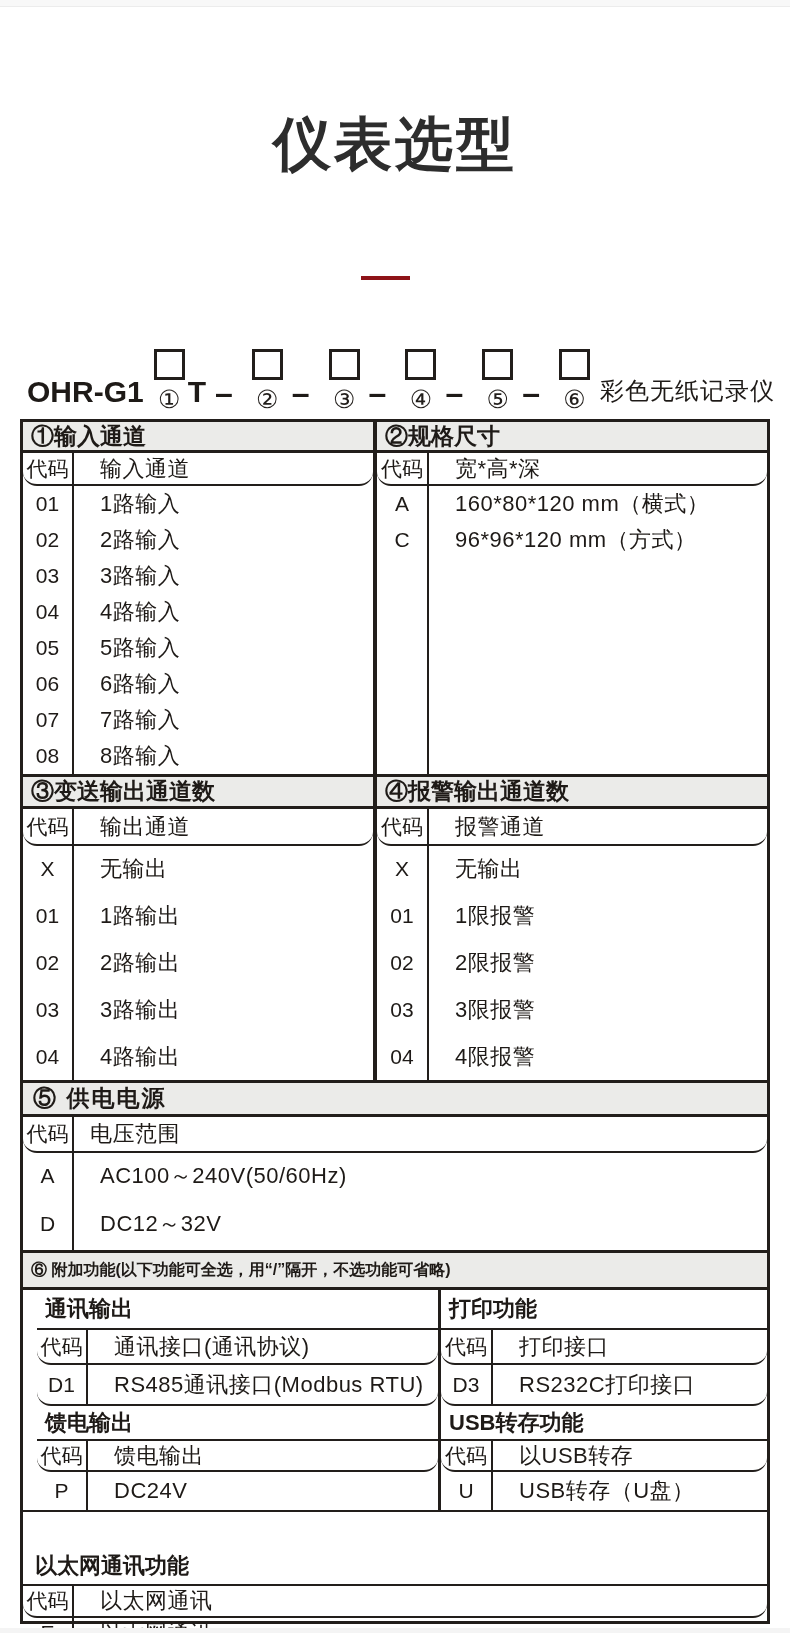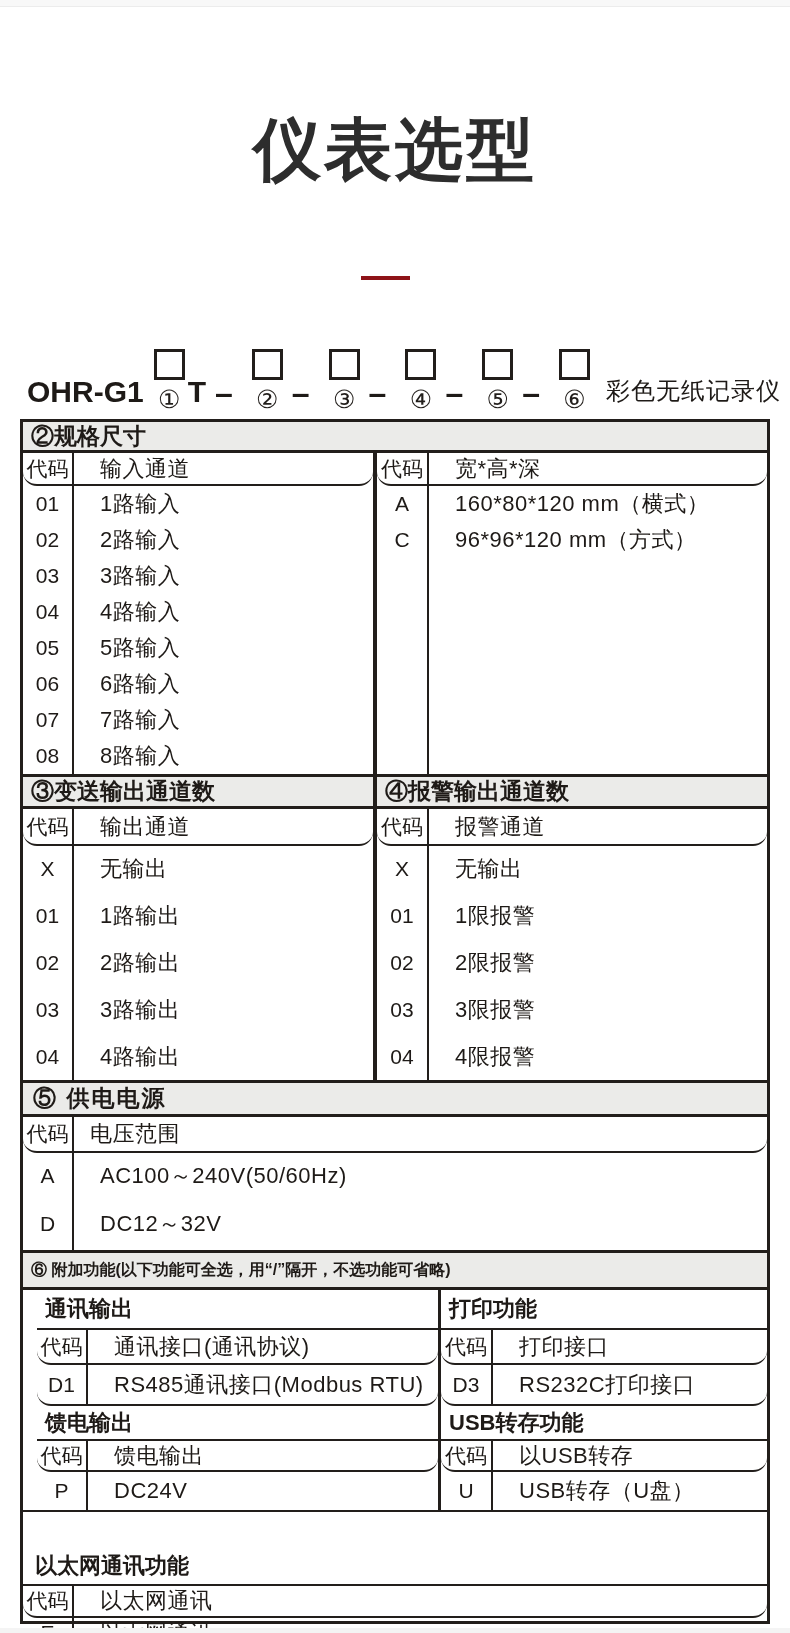--- a/index.html
+++ b/index.html
@@ -8,33 +8,33 @@
   body{
     width:790px; height:1633px; position:relative; overflow:hidden;
     font-family:"Liberation Sans", sans-serif; color:var(--ink);
   }
   .top-strip{ position:absolute; top:0; left:0; width:790px; height:7px;
     background:#f8f8f8; border-bottom:1px solid #ececec; }
   .bottom-strip{ position:absolute; bottom:0; left:0; width:790px; height:5px; background:#f4f4f4; }
 
   .page-title{
     position:absolute; top:112px; left:0; width:790px; text-align:center;
-    font-size:68px; font-weight:900; color:#2d2d2d; letter-spacing:3px; line-height:1.1;
+    font-size:58px; font-weight:900; color:#2d2d2d; letter-spacing:3px; line-height:1.1;
   }
   .red-divider{ position:absolute; top:276px; left:361px; width:49px; height:4px; background:var(--red); }
 
   
   .model-line{ position:absolute; top:346px; left:27px; display:flex; align-items:flex-end; }
   .model-prefix{ font-size:30px; font-weight:bold; line-height:40px; letter-spacing:0px; }
   .box-wrap{ display:flex; flex-direction:column; align-items:center; margin-left:10px; }
   .opt-box{ width:31px; height:31px; border:3px solid var(--bc); margin-top:3px; background:#fff; }
   .circ-num{ font-size:25px; line-height:25px; margin-top:7px; color:var(--bc); }
   .model-t{ font-size:30px; font-weight:bold; line-height:40px; margin-left:3px; }
   .dash{ font-size:32px; font-weight:bold; line-height:38px; margin:0 9px; }
-  .product-name{ font-size:24px; line-height:42px; margin-left:16px; letter-spacing:1px; }
+  .product-name{ font-size:24px; line-height:42px; margin-left:10px; letter-spacing:1px; }
 
   
   .big-table{
     position:absolute; top:419px; left:20px; width:750px; height:1205px;
     border:3px solid var(--bc); display:flex; flex-direction:column; background:#fff;
   }
   .band{ display:flex; width:100%; flex:none; }
   .gray{ background:var(--gray); }
   .gh{ font-size:23px; font-weight:bold; display:flex; align-items:center; padding-left:8px; }
   .half{ display:flex; flex-direction:column; }
@@ -121,20 +121,21 @@
   <span class="box-wrap">
     <span class="opt-box"></span>
     <span class="circ-num">⑥</span>
   </span>
   <span class="product-name">彩色无纸记录仪</span>
 </div>
 
 <div class="big-table">
 
   <div class="band b1 gray split12">
+    <div class="gh hl">①输入通道</div>
     <div class="gh hr">②规格尺寸</div>
   </div>
 
   <div class="band b2 split12">
     <div class="half hl">
       <div class="subrow colhead">
         <span class="code">代码</span>
         <span class="desc">输入通道</span>
       </div>
       <div class="subrow r">

